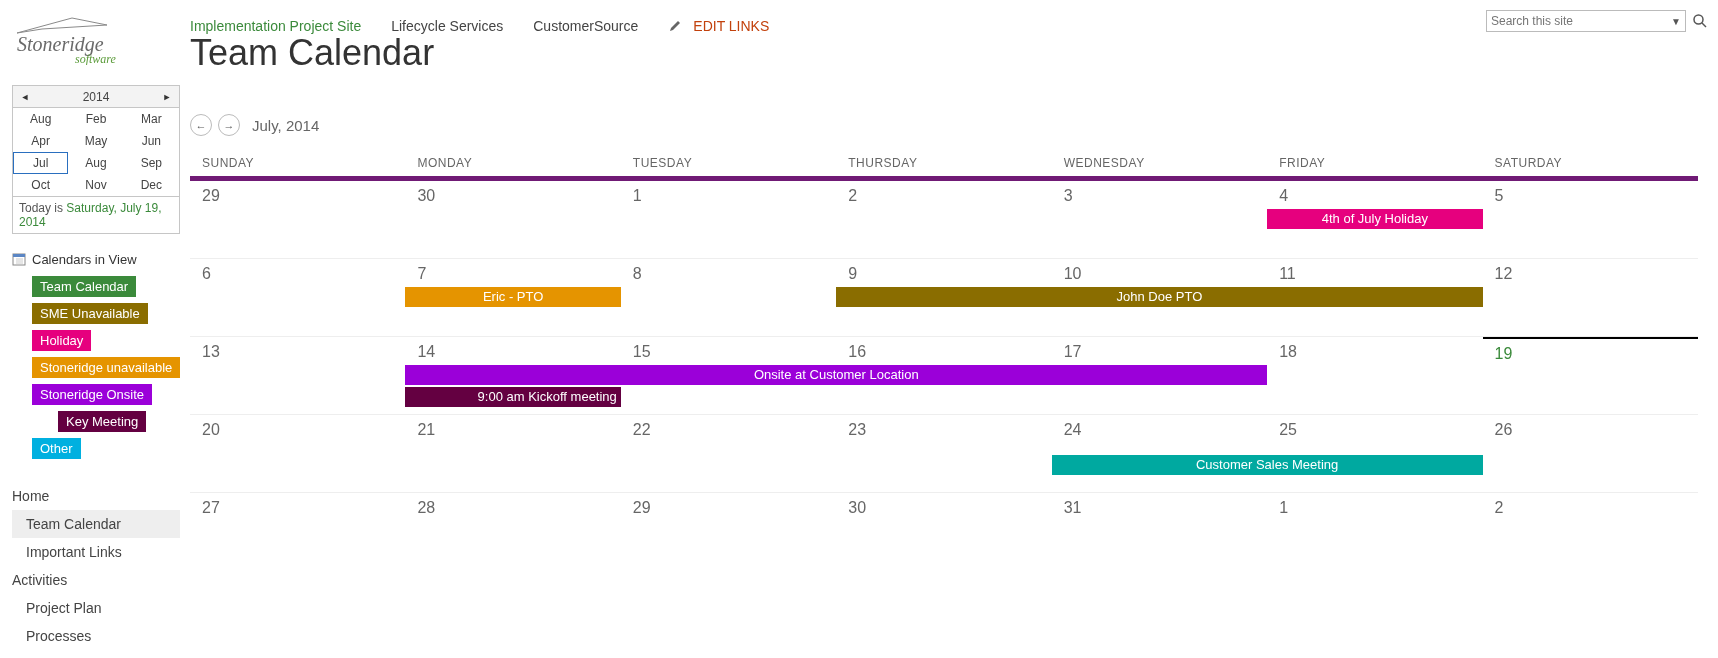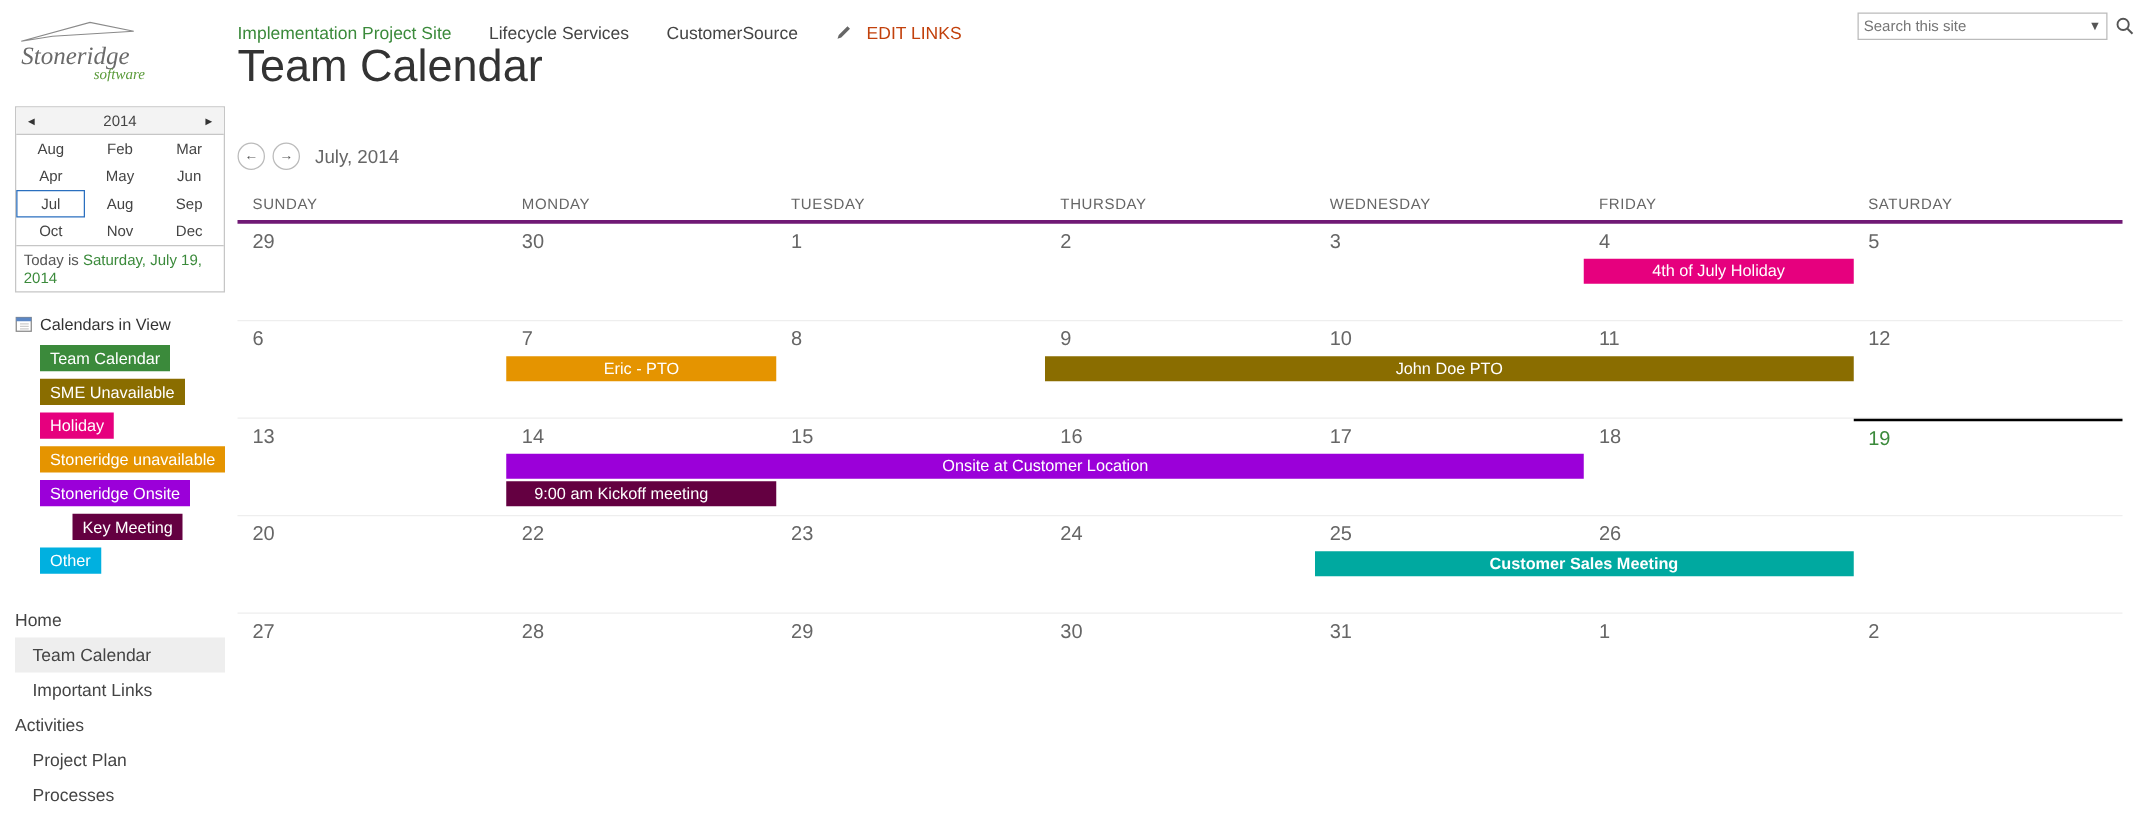--- a/index.html
+++ b/index.html
@@ -48,33 +48,33 @@
 .left-nav .nav-h { padding: 6px 0 6px 0; color: #444; cursor: pointer; }
 .left-nav .nav-item { padding: 6px 0 6px 14px; color: #444; cursor: pointer; }
 .left-nav .nav-item.active { background: #eee; }
 
 
 .cal-controls { display: flex; align-items: center; gap: 6px; margin-top: 40px; }
 .round-btn { width: 22px; height: 22px; border: 1px solid #bbb; border-radius: 50%; display: flex; align-items: center; justify-content: center; font-size: 11px; color: #555; cursor: pointer; background: #fff; }
 .cal-title { font-size: 15px; color: #666; margin-left: 6px; }
 
 .cal-grid { margin-top: 14px; width: 100%; }
-.cal-head { display: grid; grid-template-columns: repeat(7, 1fr); border-bottom: 3px solid #701a75; }
+.cal-head { display: grid; grid-template-columns: repeat(7, 1fr); border-bottom: 5px solid #701a75; }
 .cal-head div { font-size: 12px; color: #666; letter-spacing: 0.5px; padding: 6px 12px; }
 .cal-row { display: grid; grid-template-columns: repeat(7, 1fr); min-height: 78px; border-bottom: 1px solid #eee; position: relative; }
 .cal-row:last-child { border-bottom: none; }
 .cell { padding: 6px 12px; position: relative; }
 .cell .num { font-size: 16px; color: #666; }
 .cell.today .num { color: #3b8a3b; }
 .cell.today { border-top: 2px solid #000000; }
 
 
 .ev-layer { position: absolute; left: 0; right: 0; top: 28px; }
 .ev { position: absolute; height: 20px; line-height: 20px; color: #fff; font-size: 13px; text-align: center; overflow: hidden; white-space: nowrap; padding: 0 4px; cursor: pointer; }
-.ev.left-align { text-align: left; padding-left: 22px; }
+.ev.left-align { text-align: right; padding-left: 6px; }
 
 .ev.pink   { background: #e6007e; }
 .ev.orange { background: #e59400; }
 .ev.brown  { background: #8a6d00; }
 .ev.purple { background: #9b00d9; }
 .ev.maroon { background: #640041; }
 .ev.teal   { background: #00a9a0; }
 </style>
 </head>
 <body>
@@ -266,36 +266,39 @@
             <div class="ev-layer">
               <div class="ev purple" style="left: 14.2857%; width: 57.1429%; top: 0px;">Onsite at Customer Location</div>
               <div class="ev maroon left-align" style="left: 14.2857%; width: 14.2857%; top: 22px;">9:00 am Kickoff meeting</div>
             </div>
           </div>
           <div class="cal-row">
             <div class="cell">
               <div class="num">20</div>
             </div>
             <div class="cell">
+              <div class="num">21</div>
+            </div>
+            <div class="cell">
               <div class="num">22</div>
             </div>
             <div class="cell">
               <div class="num">23</div>
             </div>
             <div class="cell">
               <div class="num">24</div>
             </div>
             <div class="cell">
               <div class="num">25</div>
             </div>
             <div class="cell">
               <div class="num">26</div>
             </div>
             <div class="ev-layer">
-              <div class="ev teal" style="left: 57.1429%; width: 28.5714%; top: 0px; font-weight: bold;">Customer Sales Meeting</div>
+              <div class="ev teal" style="left: 57.1429%; width: 28.5714%; top: 12px;">Customer Sales Meeting</div>
             </div>
           </div>
           <div class="cal-row">
             <div class="cell">
               <div class="num">27</div>
             </div>
             <div class="cell">
               <div class="num">28</div>
             </div>
             <div class="cell">

